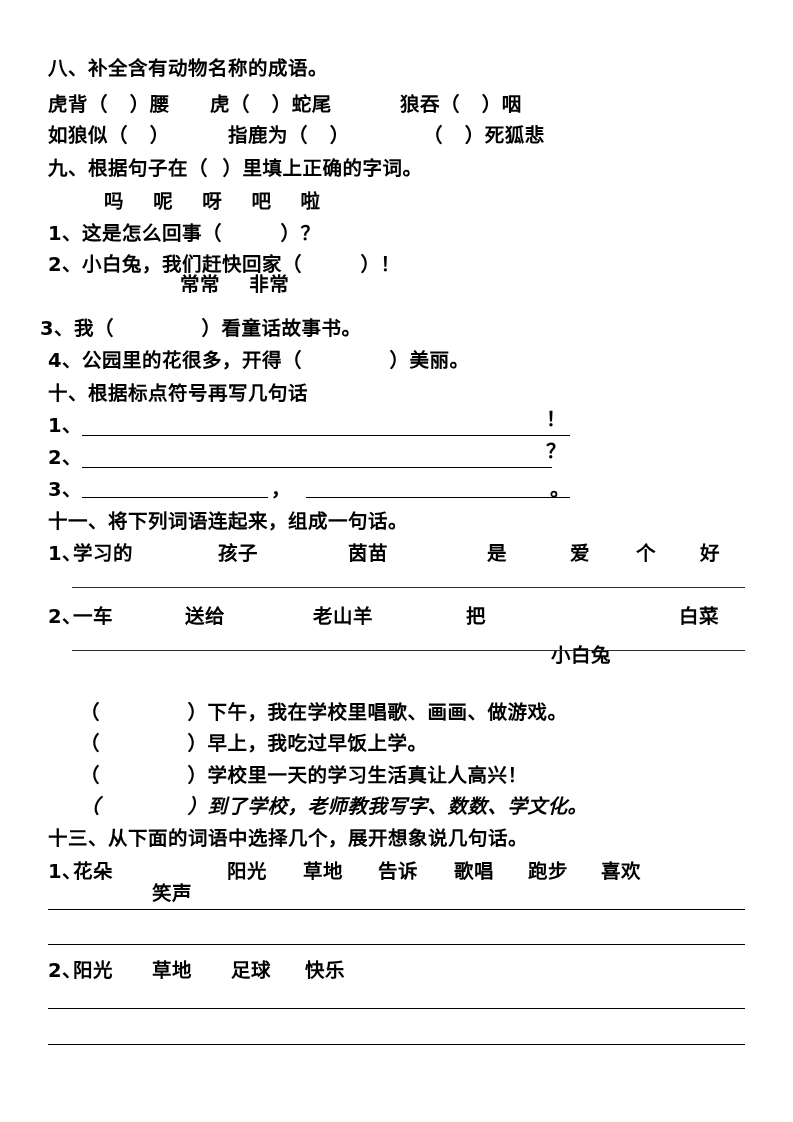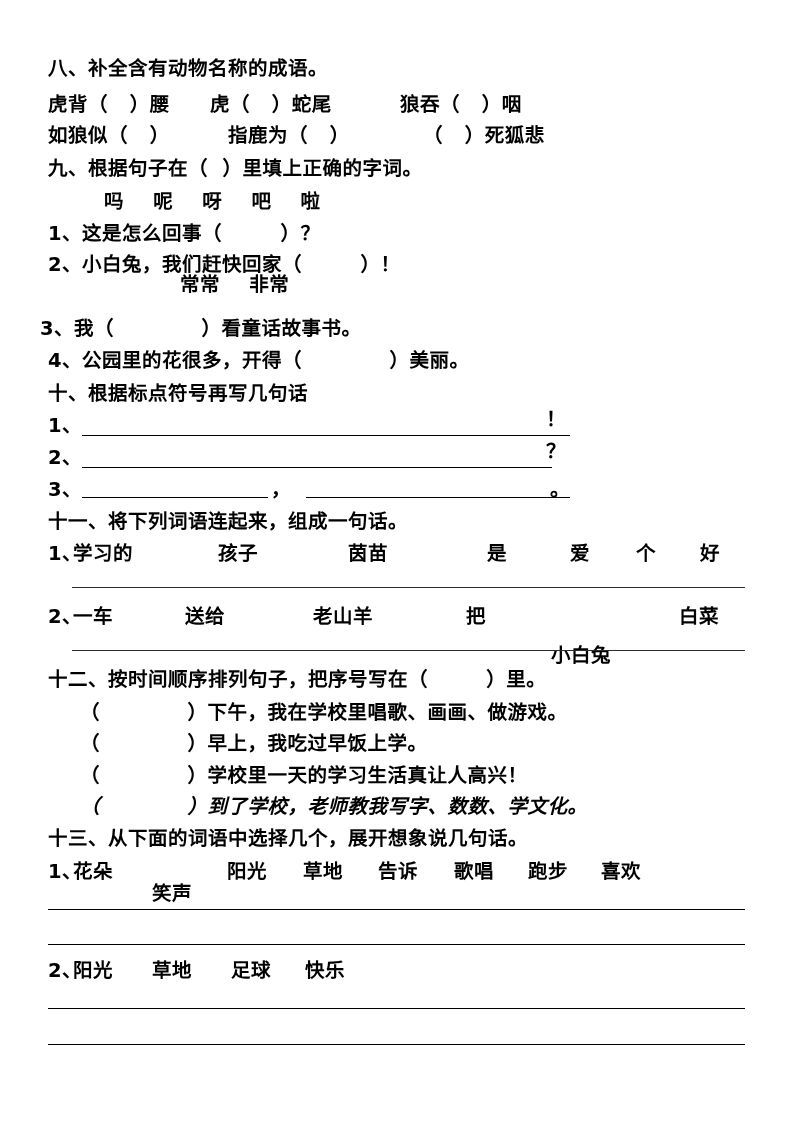--- a/index.html
+++ b/index.html
@@ -119,21 +119,20 @@
   <div class="row line-txt cjk" style="left:48px; top:600px;">2、</div>
   <div class="row line-txt cjk" style="left:73px;  top:600px;">一车</div>
   <div class="row line-txt cjk" style="left:185px; top:600px;">送给</div>
   <div class="row line-txt cjk" style="left:313px; top:600px;">老山羊</div>
   <div class="row line-txt cjk" style="left:466px; top:600px;">把</div>
   <div class="row line-txt cjk" style="left:551px; top:600px;margin-top:39px;">小白兔</div>
   <div class="row line-txt cjk" style="left:679px; top:600px;">白菜</div>
 
   <div class="rule thin" style="left:72px; top:650px; width:673px;"></div>
 
-  <div class="row heading cjk" style="left:48px; top:663px;">十二、按时间顺序排列句子，把序号写在（        ）里。</div>
 
   <div class="row line-txt cjk" style="left:80px; top:696px;">（            ）下午，我在学校里唱歌、画画、做游戏。</div>
   <div class="row line-txt cjk" style="left:80px; top:727px;">（            ）早上，我吃过早饭上学。</div>
   <div class="row line-txt cjk" style="left:80px; top:759px;">（            ）学校里一天的学习生活真让人高兴！</div>
   <div class="row line-txt cjk" style="left:80px; top:790px;font-style:italic;">（            ）到了学校，老师教我写字、数数、学文化。</div>
 
   <div class="row heading cjk" style="left:48px; top:822px;">十三、从下面的词语中选择几个，展开想象说几句话。</div>
 
   <div class="row line-txt cjk" style="left:48px; top:855px;">1、</div>
   <div class="row line-txt cjk" style="left:73px;  top:855px;">花朵</div>

